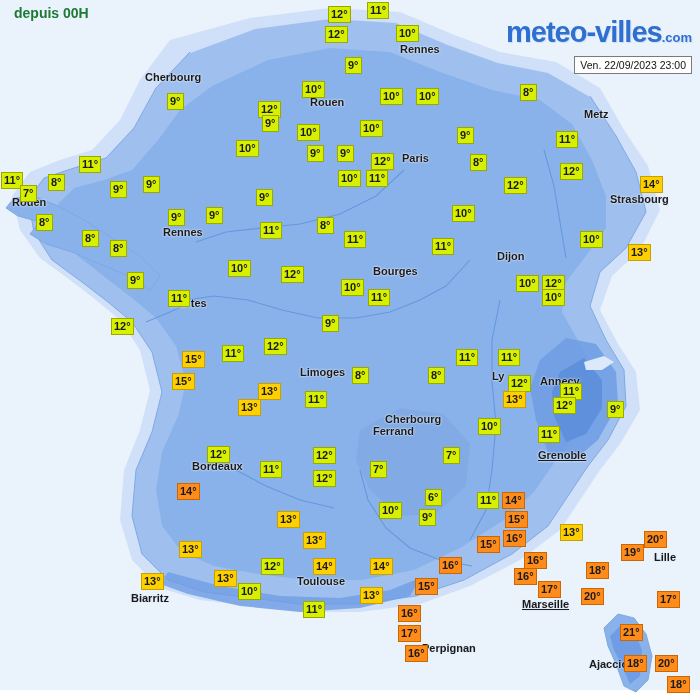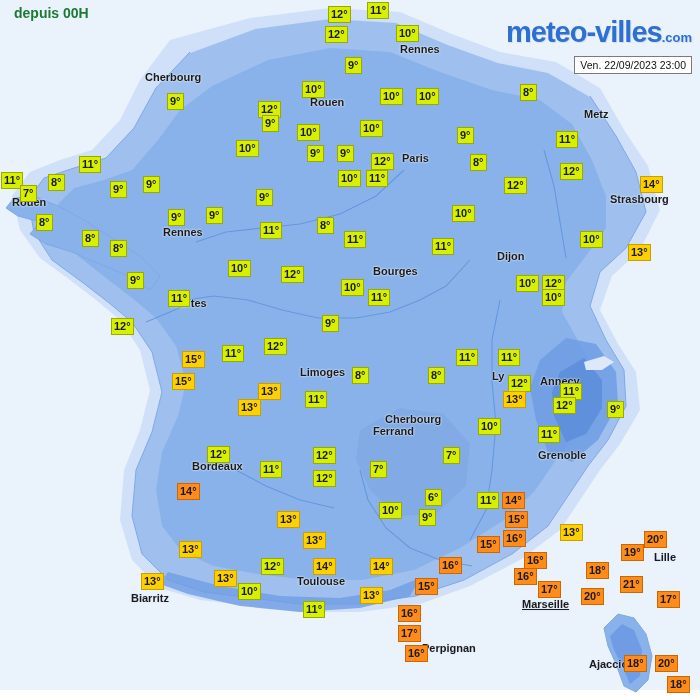--- a/index.html
+++ b/index.html
@@ -214,21 +214,21 @@
     <div class="city-label" style="left:12px;  top:196px;">Rouen</div>
     <div class="city-label" style="left:163px; top:226px;">Rennes</div>
     <div class="city-label" style="left:497px; top:250px;">Dijon</div>
     <div class="city-label" style="left:373px; top:265px;">Bourges</div>
     <div class="city-label" style="left:170px; top:297px;">Nantes</div>
     <div class="city-label" style="left:300px; top:366px;">Limoges</div>
     <div class="city-label" style="left:540px; top:356px;margin-top:19px;">Annecy</div>
     <div class="city-label" style="left:492px; top:370px;">Ly</div>
     <div class="city-label" style="left:385px; top:413px;">Cherbourg</div>
     <div class="city-label" style="left:373px; top:425px;">Ferrand</div>
-    <div class="city-label" style="left:538px; top:449px;">Grenoble</div>
+    <div class="city-label" style="left:538px; top:449px;text-decoration:underline;">Grenoble</div>
     <div class="city-label" style="left:192px; top:460px;">Bordeaux</div>
     <div class="city-label" style="left:654px; top:551px;">Lille</div>
     <div class="city-label" style="left:297px; top:575px;">Toulouse</div>
     <div class="city-label" style="left:522px; top:598px;text-decoration:underline;">Marseille</div>
     <div class="city-label" style="left:131px; top:592px;">Biarritz</div>
     <div class="city-label" style="left:422px; top:642px;">Perpignan</div>
     <div class="city-label" style="left:589px; top:658px;">Ajaccio</div>
 
     <div id="temps-layer">
         <div class="temp t-green" style="left: 328px; top: 6px;">12°</div>
@@ -334,21 +334,21 @@
         <div class="temp t-orange" style="left: 514px; top: 568px;">16°</div>
         <div class="temp t-orange" style="left: 586px; top: 562px;">18°</div>
         <div class="temp t-orange" style="left: 657px; top: 591px;">17°</div>
         <div class="temp t-yellow" style="left: 141px; top: 573px;">13°</div>
         <div class="temp t-yellow" style="left: 214px; top: 570px;">13°</div>
         <div class="temp t-green" style="left: 238px; top: 583px;">10°</div>
         <div class="temp t-yellow" style="left: 360px; top: 587px;">13°</div>
         <div class="temp t-orange" style="left: 415px; top: 578px;">15°</div>
         <div class="temp t-orange" style="left: 538px; top: 581px;">17°</div>
         <div class="temp t-orange" style="left: 581px; top: 588px;">20°</div>
-        <div class="temp t-orange" style="left: 620px; top: 576px;">21°</div>
+        <div class="temp t-orange" style="left: 620px; top: 624px;">21°</div>
         <div class="temp t-green" style="left: 303px; top: 601px;">11°</div>
         <div class="temp t-orange" style="left: 398px; top: 605px;">16°</div>
         <div class="temp t-orange" style="left: 398px; top: 625px;">17°</div>
         <div class="temp t-orange" style="left: 405px; top: 645px;">16°</div>
         <div class="temp t-orange" style="left: 624px; top: 655px;">18°</div>
         <div class="temp t-orange" style="left: 655px; top: 655px;">20°</div>
         <div class="temp t-orange" style="left: 667px; top: 676px;">18°</div>
       </div>
   </div>
 

